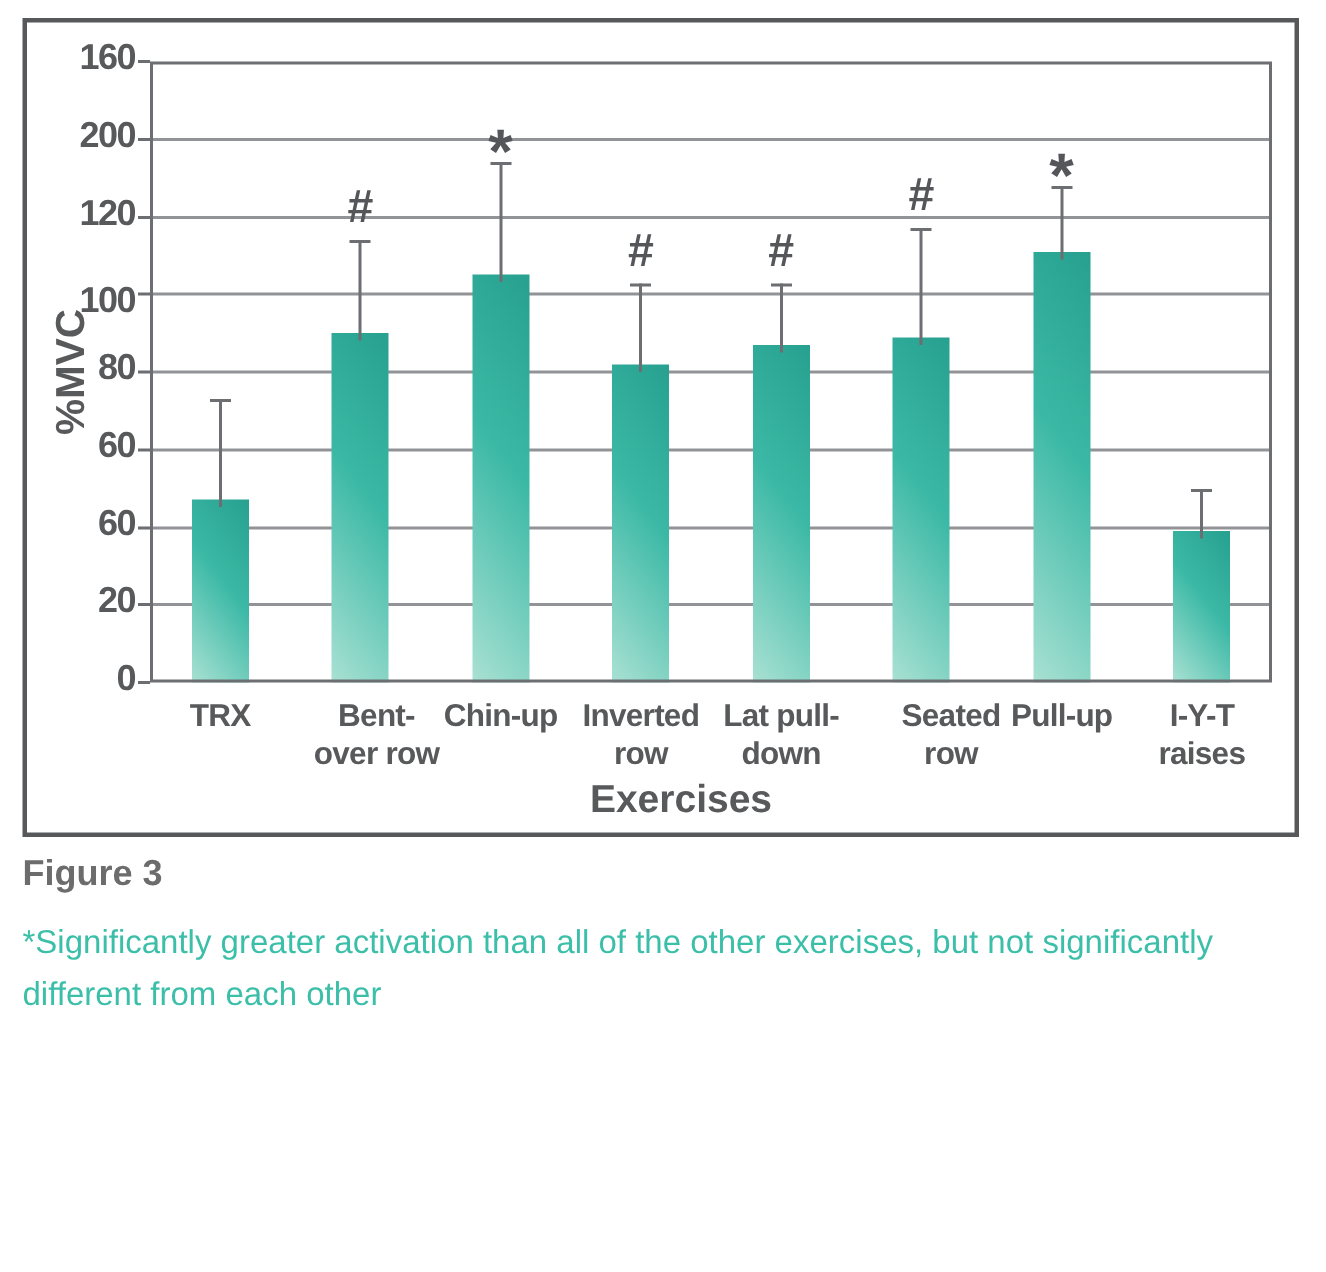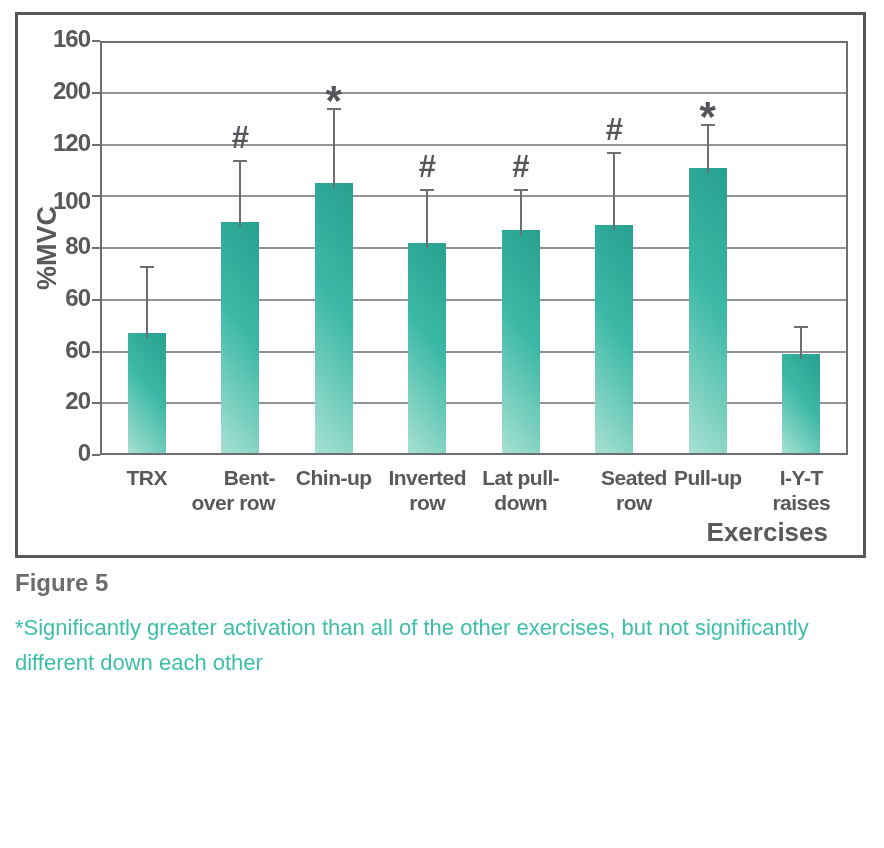--- a/index.html
+++ b/index.html
@@ -65,21 +65,21 @@
   .annot.star { font-size:42px; }
   .xticklabel {
     position:absolute; top:calc(100% + 10px);
     width:96px; text-align:center;
     font-size:21px; font-weight:bold; color:#58595b;
     line-height:1.2; white-space:pre-line;
     letter-spacing:-0.5px;
   }
   .xlabel {
     position:absolute; top:calc(100% + 62px); left:-20px; width:100%;
-    text-align:right;
+    text-align:center;
     font-size:26px; font-weight:bold; color:#58595b;
   }
   .captions {
     position:absolute; left:15px; top:569px; width:856px;
   }
   .fig-label {
     font-size:24px; font-weight:bold; color:#6c6c6c;
     margin:0 0 13px 0;
   }
   .fig-caption {
@@ -124,21 +124,21 @@
       <div class="ytick" style="bottom: 413px;"></div>
       <div class="yticklabel" style="bottom: 414px;">160</div>
       <div class="bar" style="left: 27.75px; height: 121.612px; background: linear-gradient(52deg, rgb(169, 225, 211) 0%, rgb(60, 185, 166) 55%, rgb(39, 160, 143) 100%);"></div>
       <div class="errline" style="left: 45.75px; bottom: 116.612px; height: 72.275px;"></div>
       <div class="errcap" style="left: 39.75px; bottom: 186.887px;"></div>
       <div class="xticklabel" style="left: -1.25px;">TRX</div>
       <div class="bar" style="left: 121.25px; height: 232.875px; background: linear-gradient(52deg, rgb(169, 225, 211) 0%, rgb(60, 185, 166) 55%, rgb(39, 160, 143) 100%);"></div>
       <div class="errline" style="left: 139.25px; bottom: 227.875px; height: 67.1px;"></div>
       <div class="errcap" style="left: 133.25px; bottom: 292.975px;"></div>
       <div class="annot hash" style="left: 118.25px; bottom: 301.975px;">#</div>
-      <div class="xticklabel" style="left: 79px; text-align: right;">Bent-
+      <div class="xticklabel" style="left: 103px;">Bent-
 over row</div>
       <div class="bar" style="left: 214.75px; height: 271.688px; background: linear-gradient(52deg, rgb(169, 225, 211) 0%, rgb(60, 185, 166) 55%, rgb(39, 160, 143) 100%);"></div>
       <div class="errline" style="left: 232.75px; bottom: 266.688px; height: 80.0375px;"></div>
       <div class="errcap" style="left: 226.75px; bottom: 344.725px;"></div>
       <div class="annot star" style="left: 211.75px; bottom: 332.725px;">*</div>
       <div class="xticklabel" style="left: 185.75px;">Chin-up</div>
       <div class="bar" style="left: 308.25px; height: 212.175px; background: linear-gradient(52deg, rgb(169, 225, 211) 0%, rgb(60, 185, 166) 55%, rgb(39, 160, 143) 100%);"></div>
       <div class="errline" style="left: 326.25px; bottom: 207.175px; height: 59.3375px;"></div>
       <div class="errcap" style="left: 320.25px; bottom: 264.512px;"></div>
       <div class="annot hash" style="left: 305.25px; bottom: 273.512px;">#</div>
@@ -164,15 +164,15 @@
       <div class="bar" style="left: 682.25px; height: 100.912px; background: linear-gradient(52deg, rgb(169, 225, 211) 0%, rgb(60, 185, 166) 55%, rgb(39, 160, 143) 100%);"></div>
       <div class="errline" style="left: 700.25px; bottom: 95.9125px; height: 33.4625px;"></div>
       <div class="errcap" style="left: 694.25px; bottom: 127.375px;"></div>
       <div class="xticklabel" style="left: 653.25px;">I-Y-T
 raises</div>
       <div class="frame"></div>
     </div>
 </div>
 
 <div class="captions">
-  <p class="fig-label">Figure 5</p>
-  <p class="fig-note">*Significantly greater activation than all of the other exercises, but not significantly different down each other</p>
+  <p class="fig-label">Figure 3</p>
+  <p class="fig-note">*Significantly greater activation than all of the other exercises, but not significantly different from each other</p>
 </div>
 
 </body></html>

